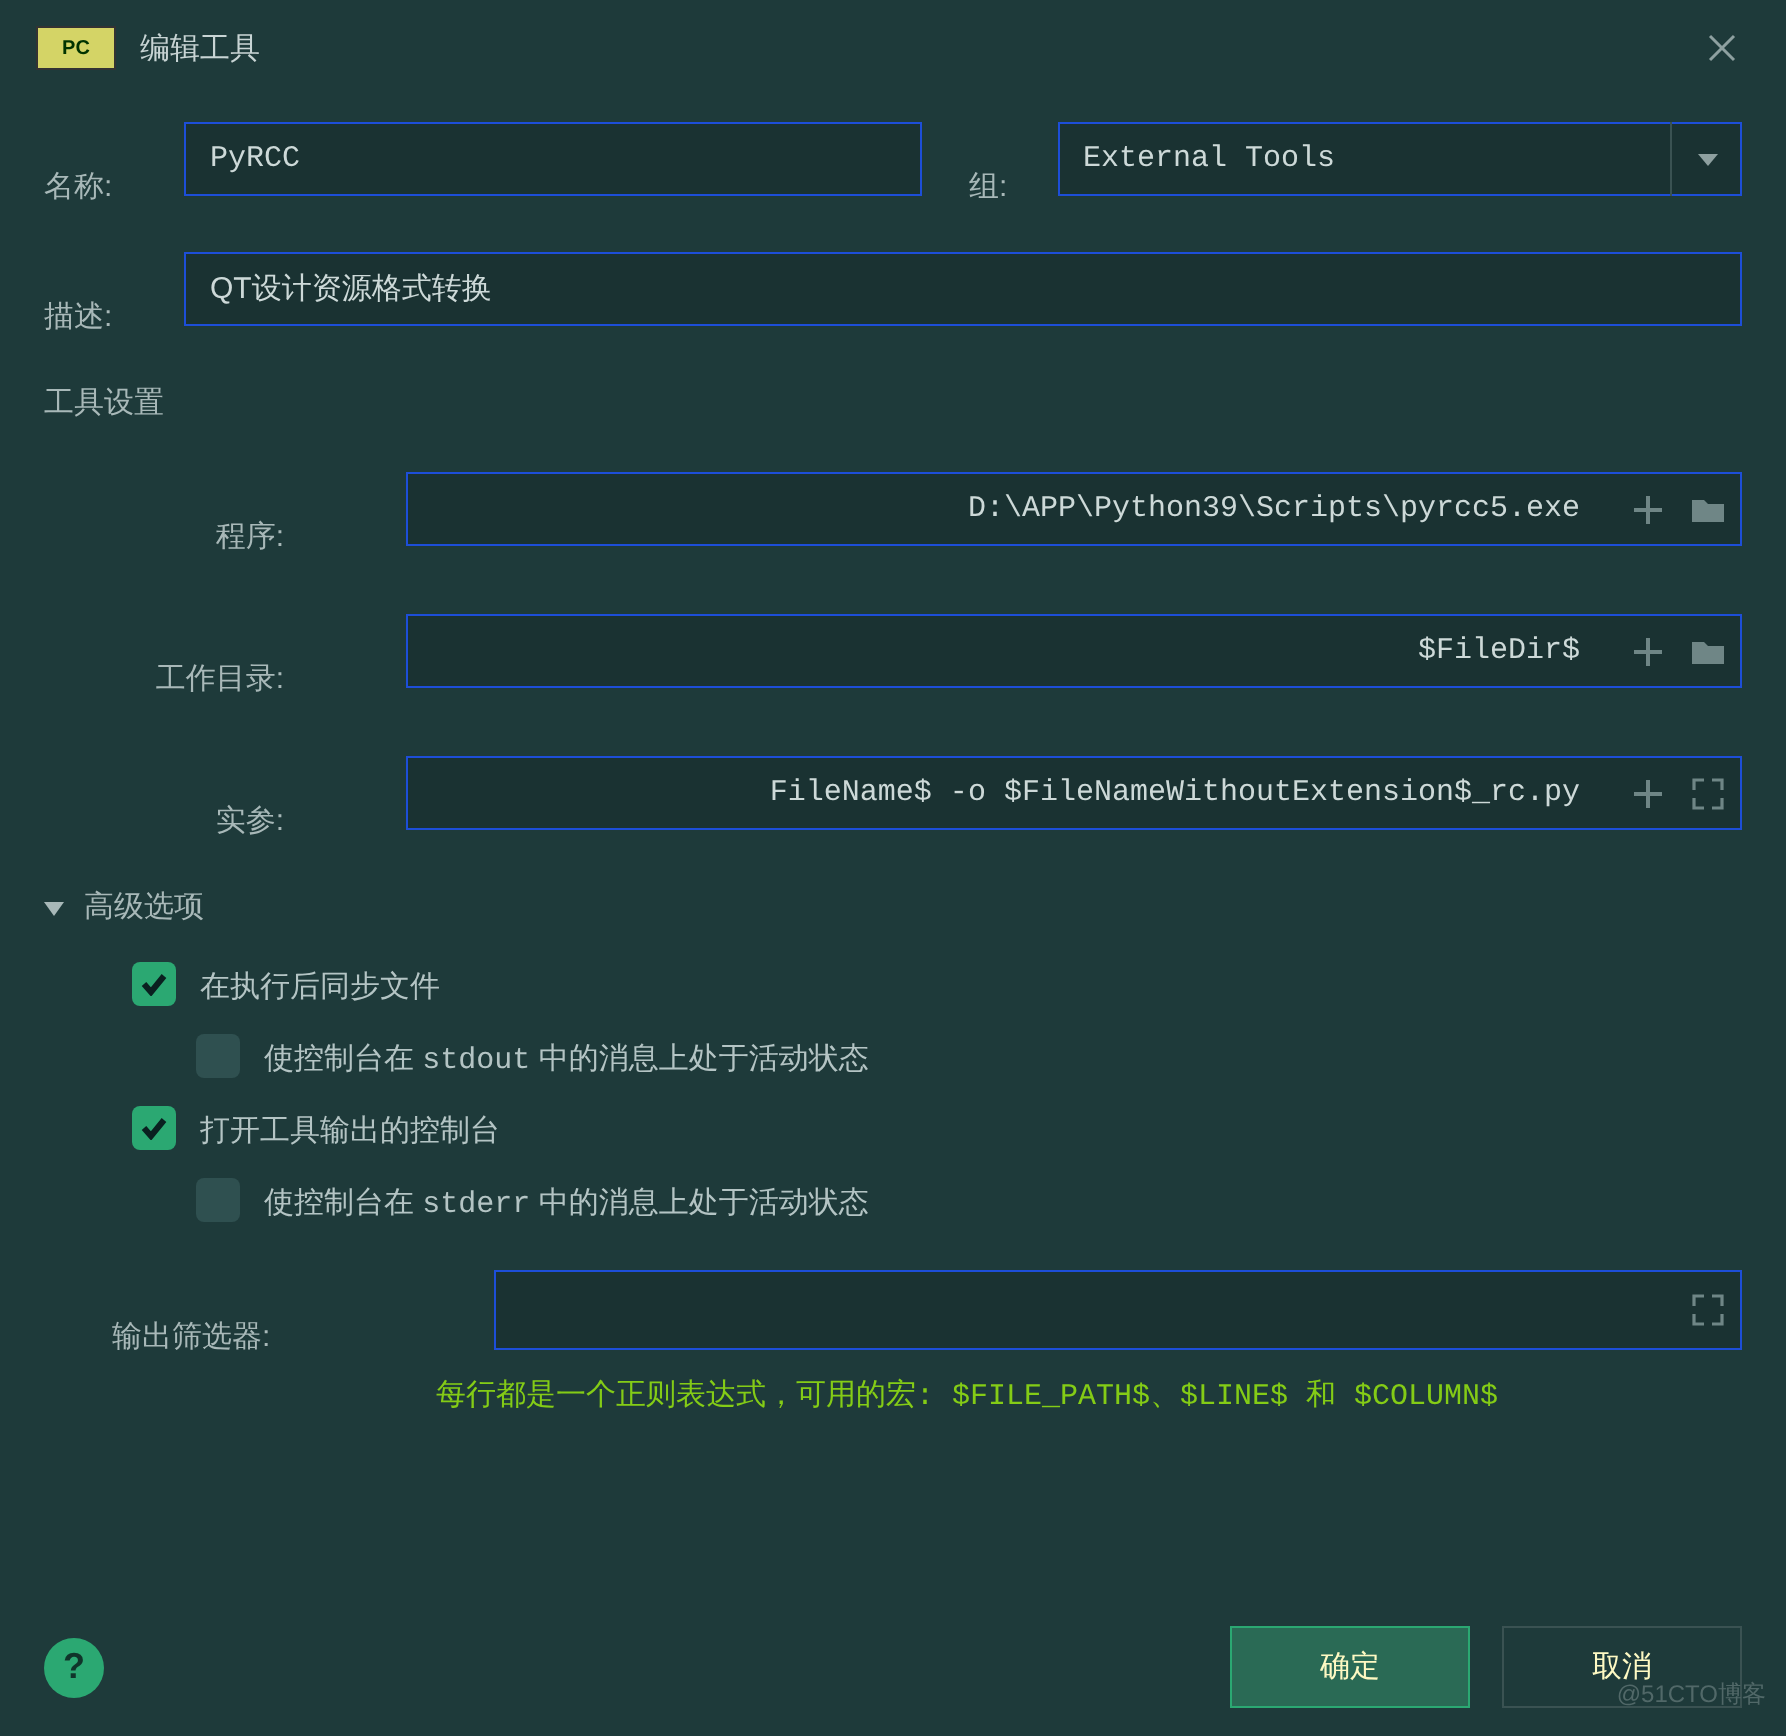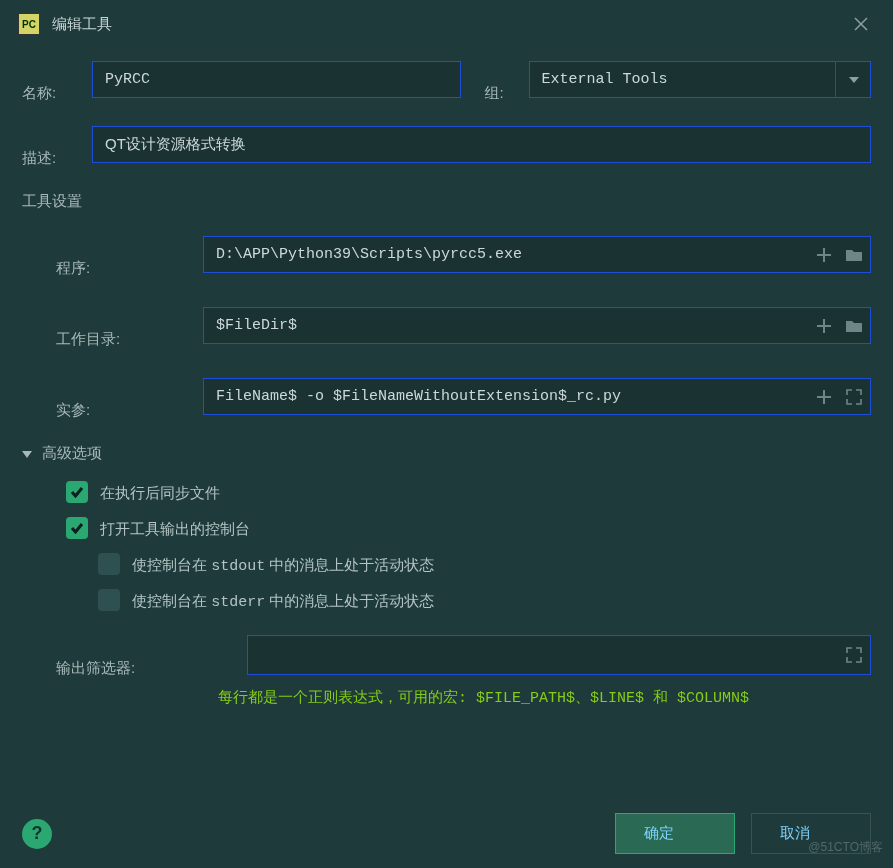--- a/index.html
+++ b/index.html
@@ -14,21 +14,21 @@
   position: relative;
 }
 .mono { font-family: "Consolas", "Courier New", monospace; }
 .titlebar {
   display: flex;
   align-items: center;
   padding: 10px 18px 8px 18px;
   gap: 12px;
 }
 .app-icon {
-  width: 22px; height: 22px;
+  width: 40px; height: 22px;
   background: #d4d466;
   border: 1px solid #333;
   display: flex; align-items: center; justify-content: center;
   font-size: 10px; font-weight: bold; color: #003300;
   font-family: sans-serif;
 }
 .title { color: #c8d4d4; font-size: 15px; flex: 1; }
 .close-x {
   width: 28px; height: 28px;
   display: flex; align-items: center; justify-content: center;
@@ -57,21 +57,21 @@
 .select-wrap { position: relative; flex: 1; display: flex; }
 .select-box { flex: 1; padding-right: 40px; }
 .select-arrow {
   position: absolute; right: 0; top: 0; bottom: 0;
   width: 36px; border-left: 1px solid #3a5252;
   display: flex; align-items: center; justify-content: center;
   color: #8ea0a0; cursor: pointer;
 }
 .section-header { color: #a8b8b8; margin: 24px 0 20px 0; }
 .indent { padding-left: 34px; }
-.field-row { display: flex; align-items: center; gap: 14px; margin-bottom: 24px; }
+.field-row { display: flex; align-items: center; gap: 14px; margin-bottom: 24px; text-align: right; }
 .ro-wrap { flex: 1; position: relative; display: flex; }
 .ro-input { flex: 1; padding-right: 80px; margin-left: 47px; }
 .ro-icons {
   position: absolute; right: 8px; top: 0; bottom: 0;
   display: flex; align-items: center; gap: 12px;
   color: #6f8686;
 }
 .icon { width: 18px; height: 18px; cursor: pointer; display: flex; align-items: center; justify-content: center; }
 .icon svg { width: 100%; height: 100%; }
 .collapsible-header {
@@ -108,23 +108,23 @@
   display: flex; align-items: center; gap: 16px;
 }
 .help {
   width: 30px; height: 30px; border-radius: 50%;
   background: #2ba872; color: #10342a;
   display: flex; align-items: center; justify-content: center;
   font-weight: bold; font-size: 18px; cursor: pointer;
 }
 .spacer { flex: 1; }
 .btn {
-  min-width: 120px; padding: 10px 28px; 
+  min-width: 120px; padding: 10px 28px; text-align: center;
   border: 1px solid #3a5252; background: transparent;
-  color: #7dd3fc; cursor: pointer; font-size: 15px;
+  color: #fef9c3; cursor: pointer; font-size: 15px;
 }
 .btn.primary {
   background: #2a6a55; border-color: #2ba872;
 }
 .watermark {
   position: absolute; right: 10px; bottom: 12px;
   color: #516868; font-size: 12px;
 }
 </style>
 </head>
@@ -233,31 +233,31 @@
   </div>
 
   <div class="checkbox-row">
     <div class="cb checked">
         <svg viewBox="0 0 14 12">
           <polyline points="2,6 5.5,10 12,2"></polyline>
         </svg>
       </div>
     <span class="cb-label">在执行后同步文件</span>
   </div>
+  <div class="checkbox-row nested">
+    <div class="cb unchecked"></div>
+    <span class="cb-label"><span>使控制台在 </span><span class="inline-mono">stdout</span><span> 中的消息上处于活动状态</span></span>
+  </div>
   <div class="checkbox-row">
     <div class="cb checked">
         <svg viewBox="0 0 14 12">
           <polyline points="2,6 5.5,10 12,2"></polyline>
         </svg>
       </div>
     <span class="cb-label">打开工具输出的控制台</span>
-  </div>
-  <div class="checkbox-row nested">
-    <div class="cb unchecked"></div>
-    <span class="cb-label"><span>使控制台在 </span><span class="inline-mono">stdout</span><span> 中的消息上处于活动状态</span></span>
   </div>
   <div class="checkbox-row nested">
     <div class="cb unchecked"></div>
     <span class="cb-label"><span>使控制台在 </span><span class="inline-mono">stderr</span><span> 中的消息上处于活动状态</span></span>
   </div>
 
   <div class="filter-row">
     <div class="lbl lbl-wider">输出筛选器:</div>
     <div class="ro-wrap">
       <div class="ro-input mono" style="min-height:40px"></div>

